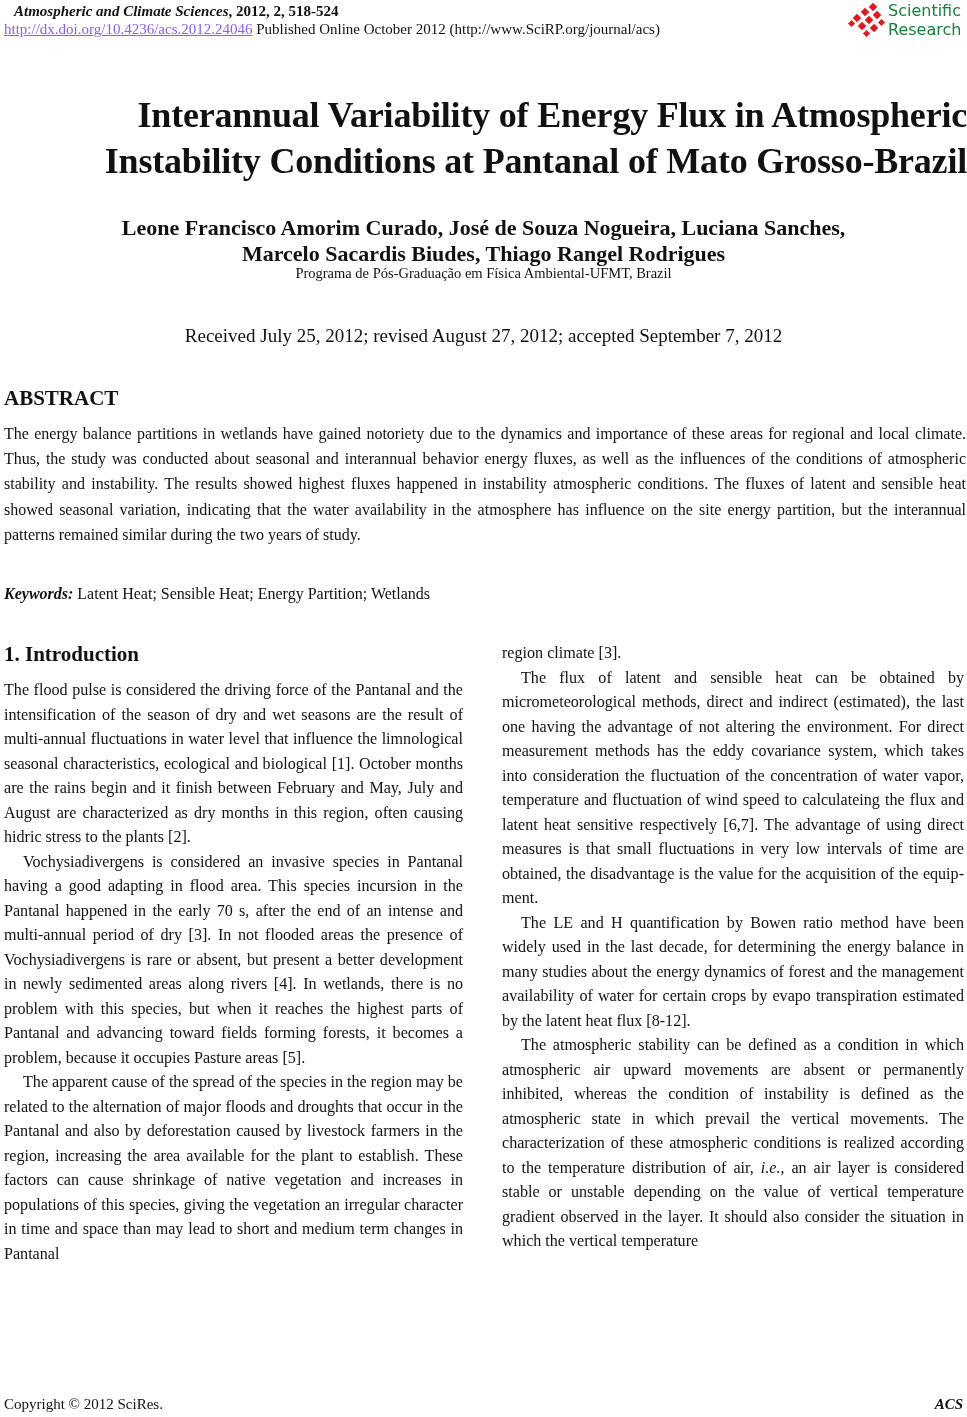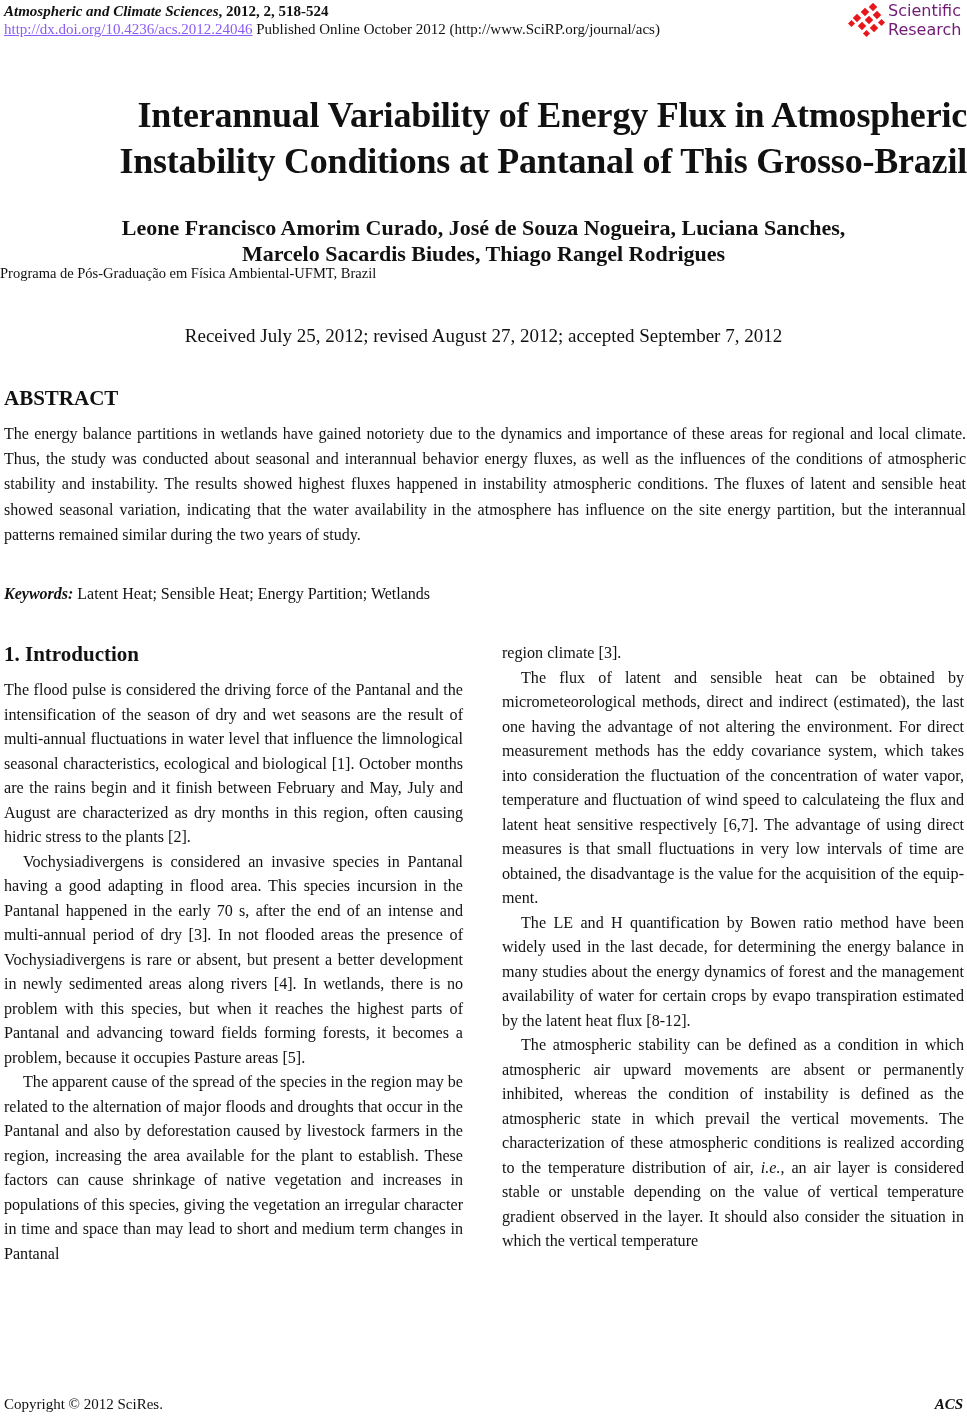--- a/index.html
+++ b/index.html
@@ -2,27 +2,27 @@
 <html><head>
 <meta charset="utf-8">
 <style>
   html, body { margin: 0; padding: 0; background: #ffffff; }
   body {
     width: 967px; height: 1417px; position: relative; overflow: hidden;
     font-family: "Liberation Serif", "DejaVu Serif", serif; color: #111111;
   }
   .header { position: absolute; left: 4px; top: 2px; font-size: 15px; line-height: 18px; }
   .header .journal-line { font-weight: bold; }
-  .header .journal-line .journal-name { font-style: italic; }
+  .header .journal-line .journal-name { font-style: italic; margin-left: 10px; }
   .header a.doi { color: #8b5cf6; text-decoration: underline; }
   .logo { position: absolute; left: 848px; top: 1px; width: 120px; height: 42px; }
-  .logo .logo-text { position: absolute; left: 40px; top: 0px; font-family: "DejaVu Sans", "Liberation Sans", sans-serif; font-size: 16px; line-height: 19px; color: #701a75; }
+  .logo .logo-text { position: absolute; left: 40px; top: 0px; font-family: "DejaVu Sans", "Liberation Sans", sans-serif; font-size: 16px; line-height: 19px; color: #15803d; }
   .title { position: absolute; left: 0; top: 92px; width: 967px; text-align: right; font-weight: bold; font-size: 36px; line-height: 46px; letter-spacing: -0.2px; }
   .authors { position: absolute; left: 0; top: 215px; width: 967px; text-align: center; font-weight: bold; font-size: 22px; line-height: 26px; }
-  .affil { position: absolute; left: 0; top: 263px; width: 967px; font-size: 14.5px; line-height: 20px; }
+  .affil { position: absolute; left: 0; top: 263px; width: 967px; text-align: center; font-size: 14.5px; line-height: 20px; }
   .received { position: absolute; left: 0; top: 326px; width: 967px; text-align: center; font-size: 19px; line-height: 20px; }
   .abs-heading { position: absolute; left: 4px; top: 385px; font-weight: bold; font-size: 21px; line-height: 26px; }
   .abs-text { position: absolute; left: 4px; top: 421px; width: 962px; font-size: 16px; line-height: 25.2px; text-align: justify; }
   .keywords { position: absolute; left: 4px; top: 583px; font-size: 16px; line-height: 22px; }
   .keywords b { font-weight: bold; font-style: italic; }
   .col { position: absolute; top: 641px; font-size: 16.1px; line-height: 24.5px; text-align: justify; }
   .col.left { left: 4px; width: 459px; }
   .col.right { left: 502px; width: 462px; }
   .section-heading { font-weight: bold; font-size: 21px; line-height: 26px; margin: 0 0 11px 0; text-align: left; }
   .col p { margin: 0; }
@@ -58,21 +58,21 @@
     </g>
   </svg>
   <div class="logo-text">
     <div>Scientific</div>
     <div>Research</div>
   </div>
 </div>
 
 <div class="title">
   <div>Interannual Variability of Energy Flux in Atmospheric</div>
-  <div>Instability Conditions at Pantanal of This Grosso-Brazil</div>
+  <div>Instability Conditions at Pantanal of Mato Grosso-Brazil</div>
 </div>
 
 <div class="authors">
   <div>Leone Francisco Amorim Curado, José de Souza Nogueira, Luciana Sanches,</div>
   <div>Marcelo Sacardis Biudes, Thiago Rangel Rodrigues</div>
 </div>
 
 <div class="affil">
   <div>Programa de Pós-Graduação em Física Ambiental-UFMT, Brazil</div>
 </div>

